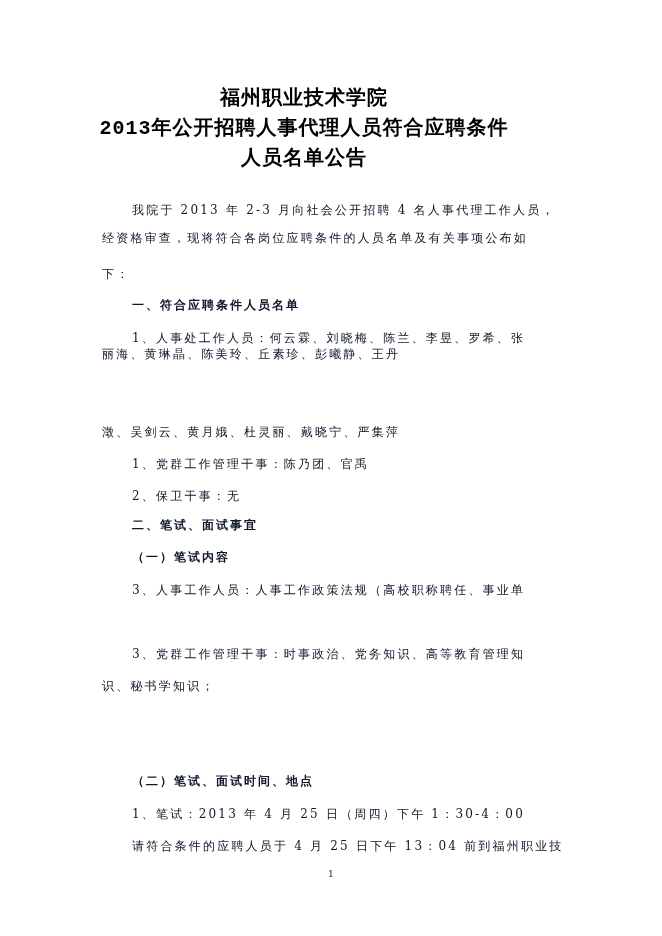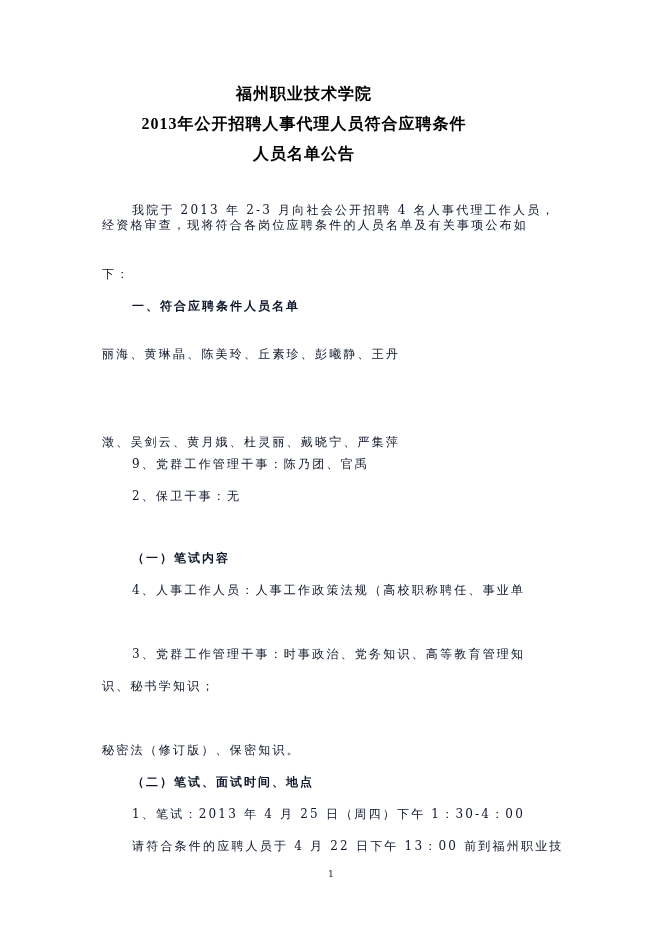--- a/index.html
+++ b/index.html
@@ -1,63 +1,64 @@
 <!DOCTYPE html>
 <html><head>
 <meta charset="utf-8">
 <style>
   html, body { margin: 0; padding: 0; background: #ffffff; }
   body { width: 662px; height: 936px; position: relative; overflow: hidden;
          font-family: "DejaVu Serif", "Liberation Serif", serif; color: #111; }
   .page { position: absolute; left: 0; top: 0; width: 662px; height: 936px; background: #fff; }
   .title { position: absolute; left: 0; width: 608px; text-align: center;
-           font-family: Liberation Serif, serif; font-weight: bold;
-           font-size: 16px; color: #000; letter-spacing: 1px; white-space: nowrap; }
+           font-family: Liberation Mono, monospace; font-weight: bold;
+           font-size: 20px; color: #000; letter-spacing: 1px; white-space: nowrap; }
   .t1 { top: 84px; }
   .t2 { top: 114px; }
   .t3 { top: 144px; }
   .line { position: absolute; left: 102px; font-size: 12px; line-height: 20px;
           white-space: nowrap; letter-spacing: 2.2px; color: #0f172a; }
   .ind { left: 132px; }
-  .bold { font-family: Liberation Sans, sans-serif; font-weight: bold; letter-spacing: 2px; }
+  .bold { font-family: Liberation Mono, monospace; font-weight: bold; letter-spacing: 2px; }
   .pagenum { position: absolute; top: 868px; left: 0; width: 662px; text-align: center;
              font-size: 10px; color: #333; }
 </style>
 </head>
 <body>
 
 <div class="page">
 
   <div class="title t1">福州职业技术学院</div>
   <div class="title t2">2013年公开招聘人事代理人员符合应聘条件</div>
   <div class="title t3">人员名单公告</div>
 
   <div class="line ind" style="top:200px">我院于 2013 年 2-3 月向社会公开招聘 4 名人事代理工作人员，</div>
-  <div class="line" style="top:215px">经资格审查，现将符合各岗位应聘条件的人员名单及有关事项公布如</div>
+  <div class="line" style="top:228px">经资格审查，现将符合各岗位应聘条件的人员名单及有关事项公布如</div>
   <div class="line" style="top:264px">下：</div>
 
   <div class="line ind bold" style="top:296px">一、符合应聘条件人员名单</div>
 
+  <div class="line ind" style="top:328px">1、人事处工作人员：何云霖、刘晓梅、陈兰、李昱、罗希、张</div>
   <div class="line" style="top:344px">丽海、黄琳晶、陈美玲、丘素珍、彭曦静、王丹</div>
 
-  <div class="line" style="top:432px">澂、吴剑云、黄月娥、杜灵丽、戴晓宁、严集萍</div>
+  <div class="line" style="top:422px">澂、吴剑云、黄月娥、杜灵丽、戴晓宁、严集萍</div>
 
-  <div class="line ind" style="top:454px">9、党群工作管理干事：陈乃团、官禹</div>
+  <div class="line ind" style="top:454px">1、党群工作管理干事：陈乃团、官禹</div>
   <div class="line ind" style="top:486px">2、保卫干事：无</div>
 
+  <div class="line ind bold" style="top:516px">二、笔试、面试事宜</div>
 
   <div class="line ind bold" style="top:548px">（一）笔试内容</div>
 
-  <div class="line ind" style="top:580px">4、人事工作人员：人事工作政策法规（高校职称聘任、事业单</div>
+  <div class="line ind" style="top:580px">3、人事工作人员：人事工作政策法规（高校职称聘任、事业单</div>
 
   <div class="line ind" style="top:644px">3、党群工作管理干事：时事政治、党务知识、高等教育管理知</div>
   <div class="line" style="top:676px">识、秘书学知识；</div>
 
-  <div class="line" style="top:740px">秘密法（修订版）、保密知识。</div>
 
   <div class="line ind bold" style="top:772px">（二）笔试、面试时间、地点</div>
 
   <div class="line ind" style="top:804px">1、笔试：2013 年 4 月 25 日（周四）下午 1：30-4：00</div>
 
-  <div class="line ind" style="top:836px">请符合条件的应聘人员于 4 月 22 日下午 13：00 前到福州职业技</div>
+  <div class="line ind" style="top:836px">请符合条件的应聘人员于 4 月 25 日下午 13：04 前到福州职业技</div>
 
   <div class="pagenum">1</div>
 </div>
 
 </body></html>

